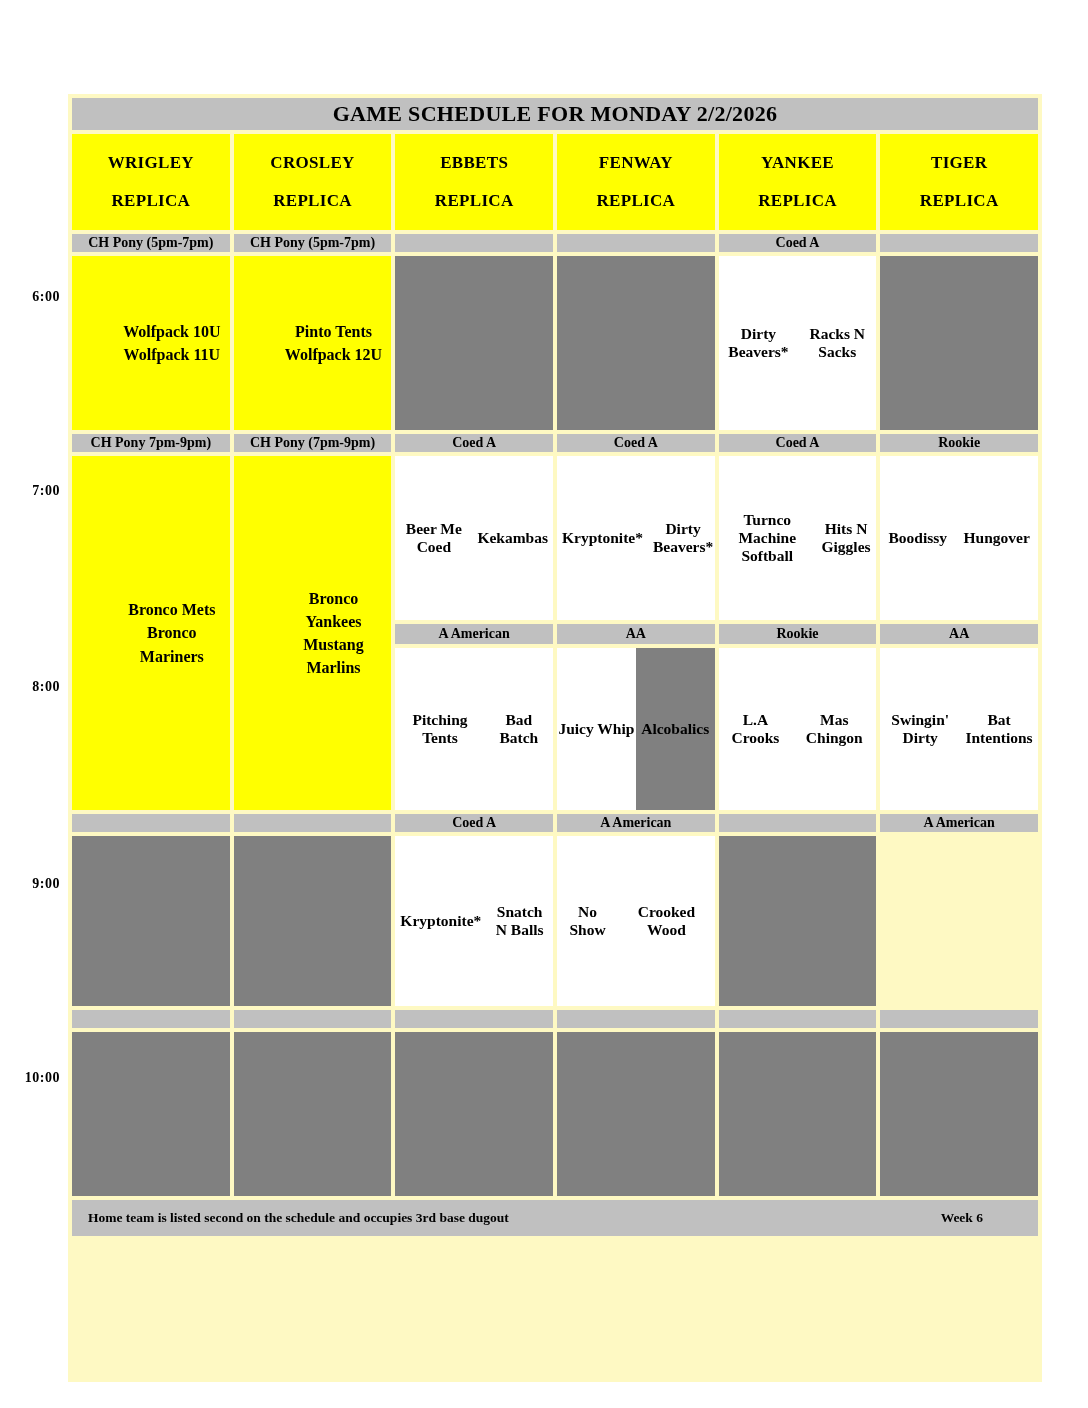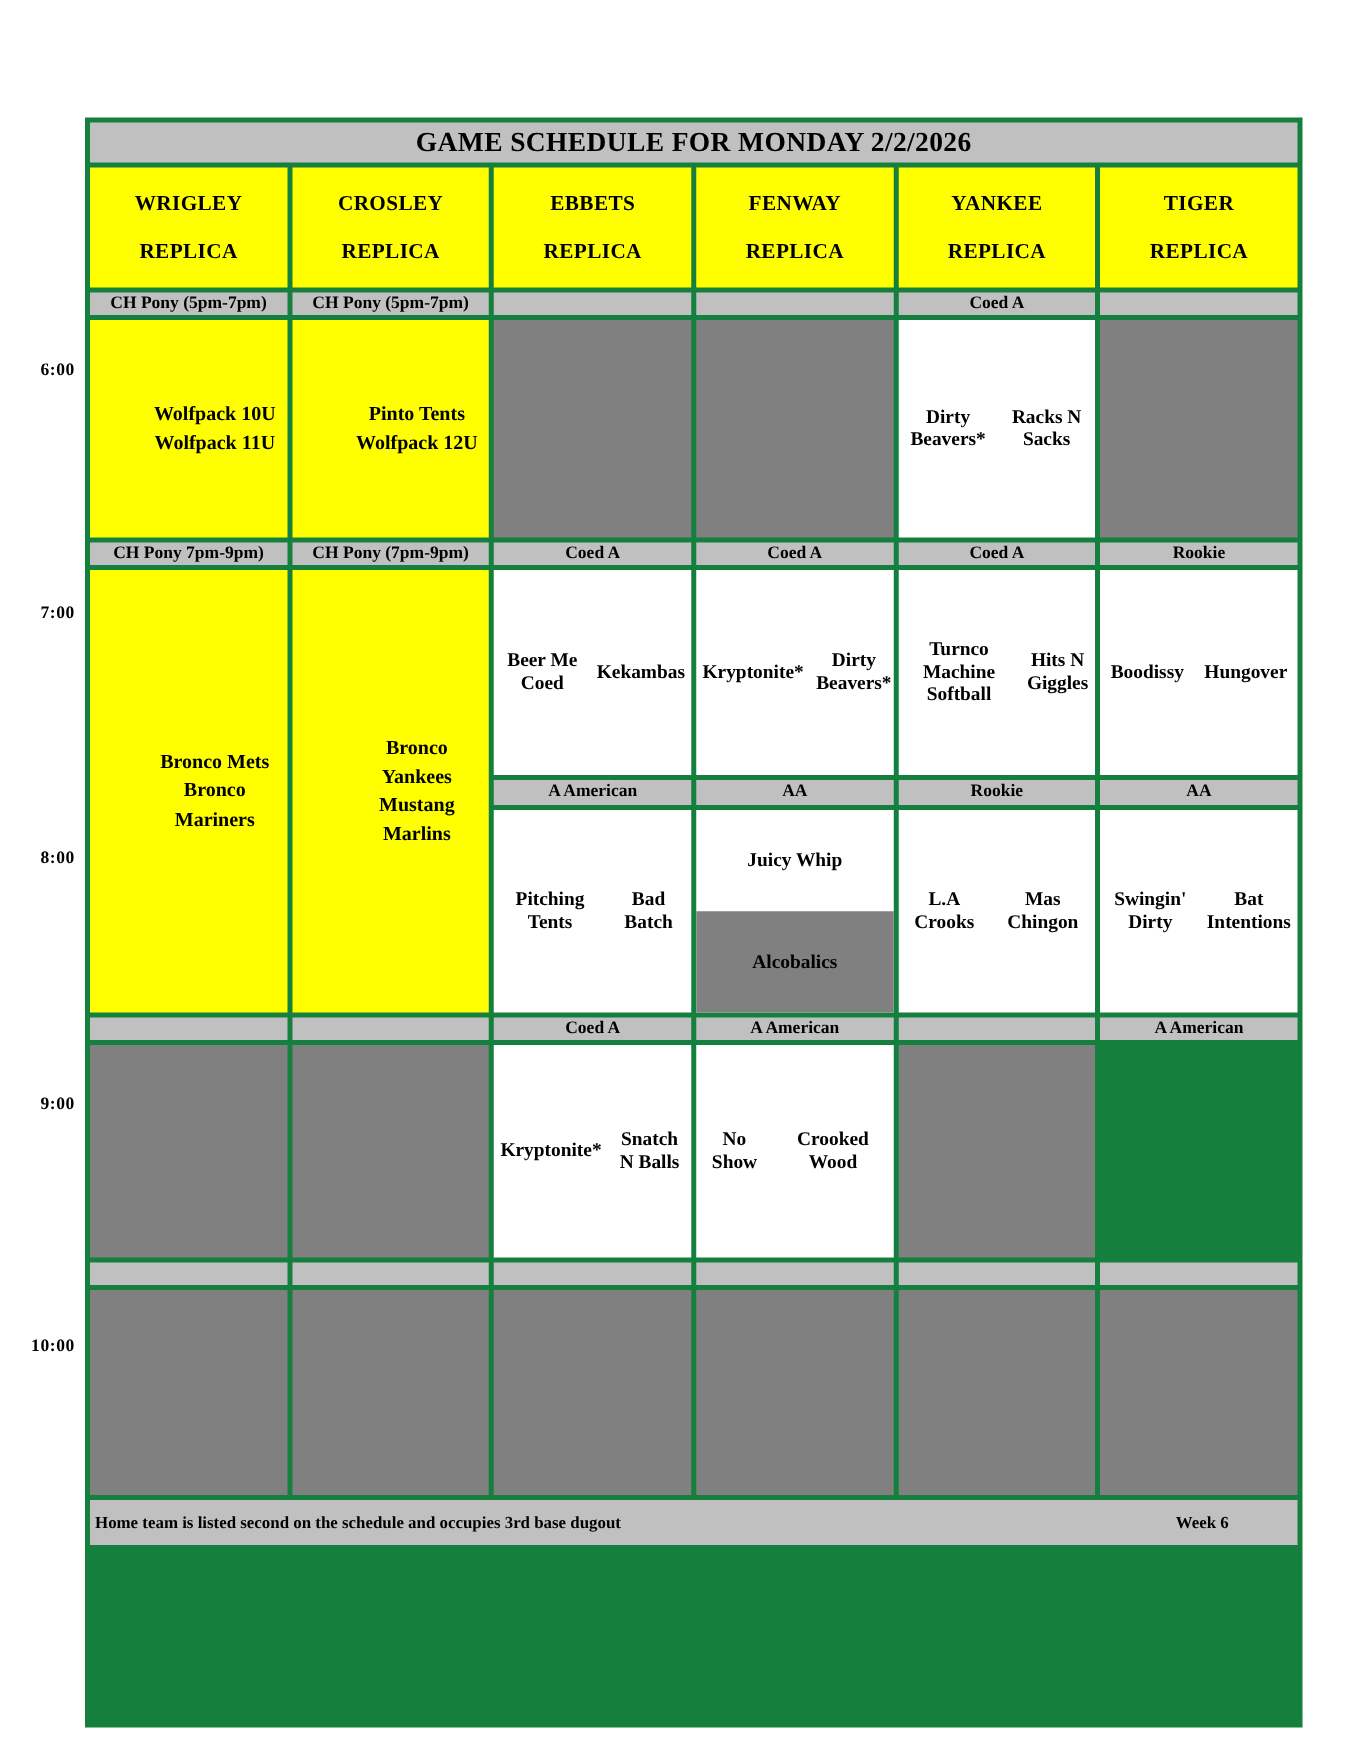--- a/index.html
+++ b/index.html
@@ -21,21 +21,21 @@
     text-align: right;
     font-size: 14px;
     letter-spacing: 0.5px;
   }
 
   
   .schedule {
     position: absolute;
     left: 68px; top: 94px;
     width: 974px; height: 1288px;
-    background: #15803d;
+    background: #fef9c3;
     display: grid;
     grid-template-columns: repeat(6, 1fr);
     grid-template-rows: 32px 96px 18px 174px 18px 164px 20px 162px 18px 170px 18px 164px 36px;
     gap: 4px;
     padding: 4px;
   }
 
   .cell { min-width: 0; min-height: 0; }
 
   .title-bar {
@@ -77,33 +77,34 @@
   .game .team { padding: 0 5px; line-height: 1.15; }
 
   .game-yellow {
     background: #ffff00;
     display: flex; align-items: center; justify-content: center;
     font-size: 16px;
     text-align: center;
   }
   .game-yellow .lines div { line-height: 1.45; padding: 0 4px; margin-left: 42px; }
 
-  .split { display: flex; flex-direction: column; background: #ffffff; }
+  .split { display: flex; flex-direction: row; background: #ffffff; }
   .split .half {
     flex: 1 1 50%;
     display: flex; align-items: center; justify-content: center;
     font-size: 15.5px; text-align: center;
   }
   .split .half.bottom { background: #808080; }
 
   .footer-bar {
     grid-column: 1 / span 6; grid-row: 13;
     background: #c0c0c0;
     display: flex; align-items: center; justify-content: space-between;
     font-size: 13.5px;
+    padding-left: 12px;
   }
   .footer-bar .note { padding-left: 4px; }
   .footer-bar .week { padding-right: 55px; }
 
   
   .c1{grid-column:1}.c2{grid-column:2}.c3{grid-column:3}.c4{grid-column:4}.c5{grid-column:5}.c6{grid-column:6}
   .r3{grid-row:3}.r4{grid-row:4}.r5{grid-row:5}.r6{grid-row:6}.r7{grid-row:7}.r8{grid-row:8}
   .r9{grid-row:9}.r10{grid-row:10}.r11{grid-row:11}.r12{grid-row:12}
   .r6span{grid-row:6 / span 3}
 </style>

